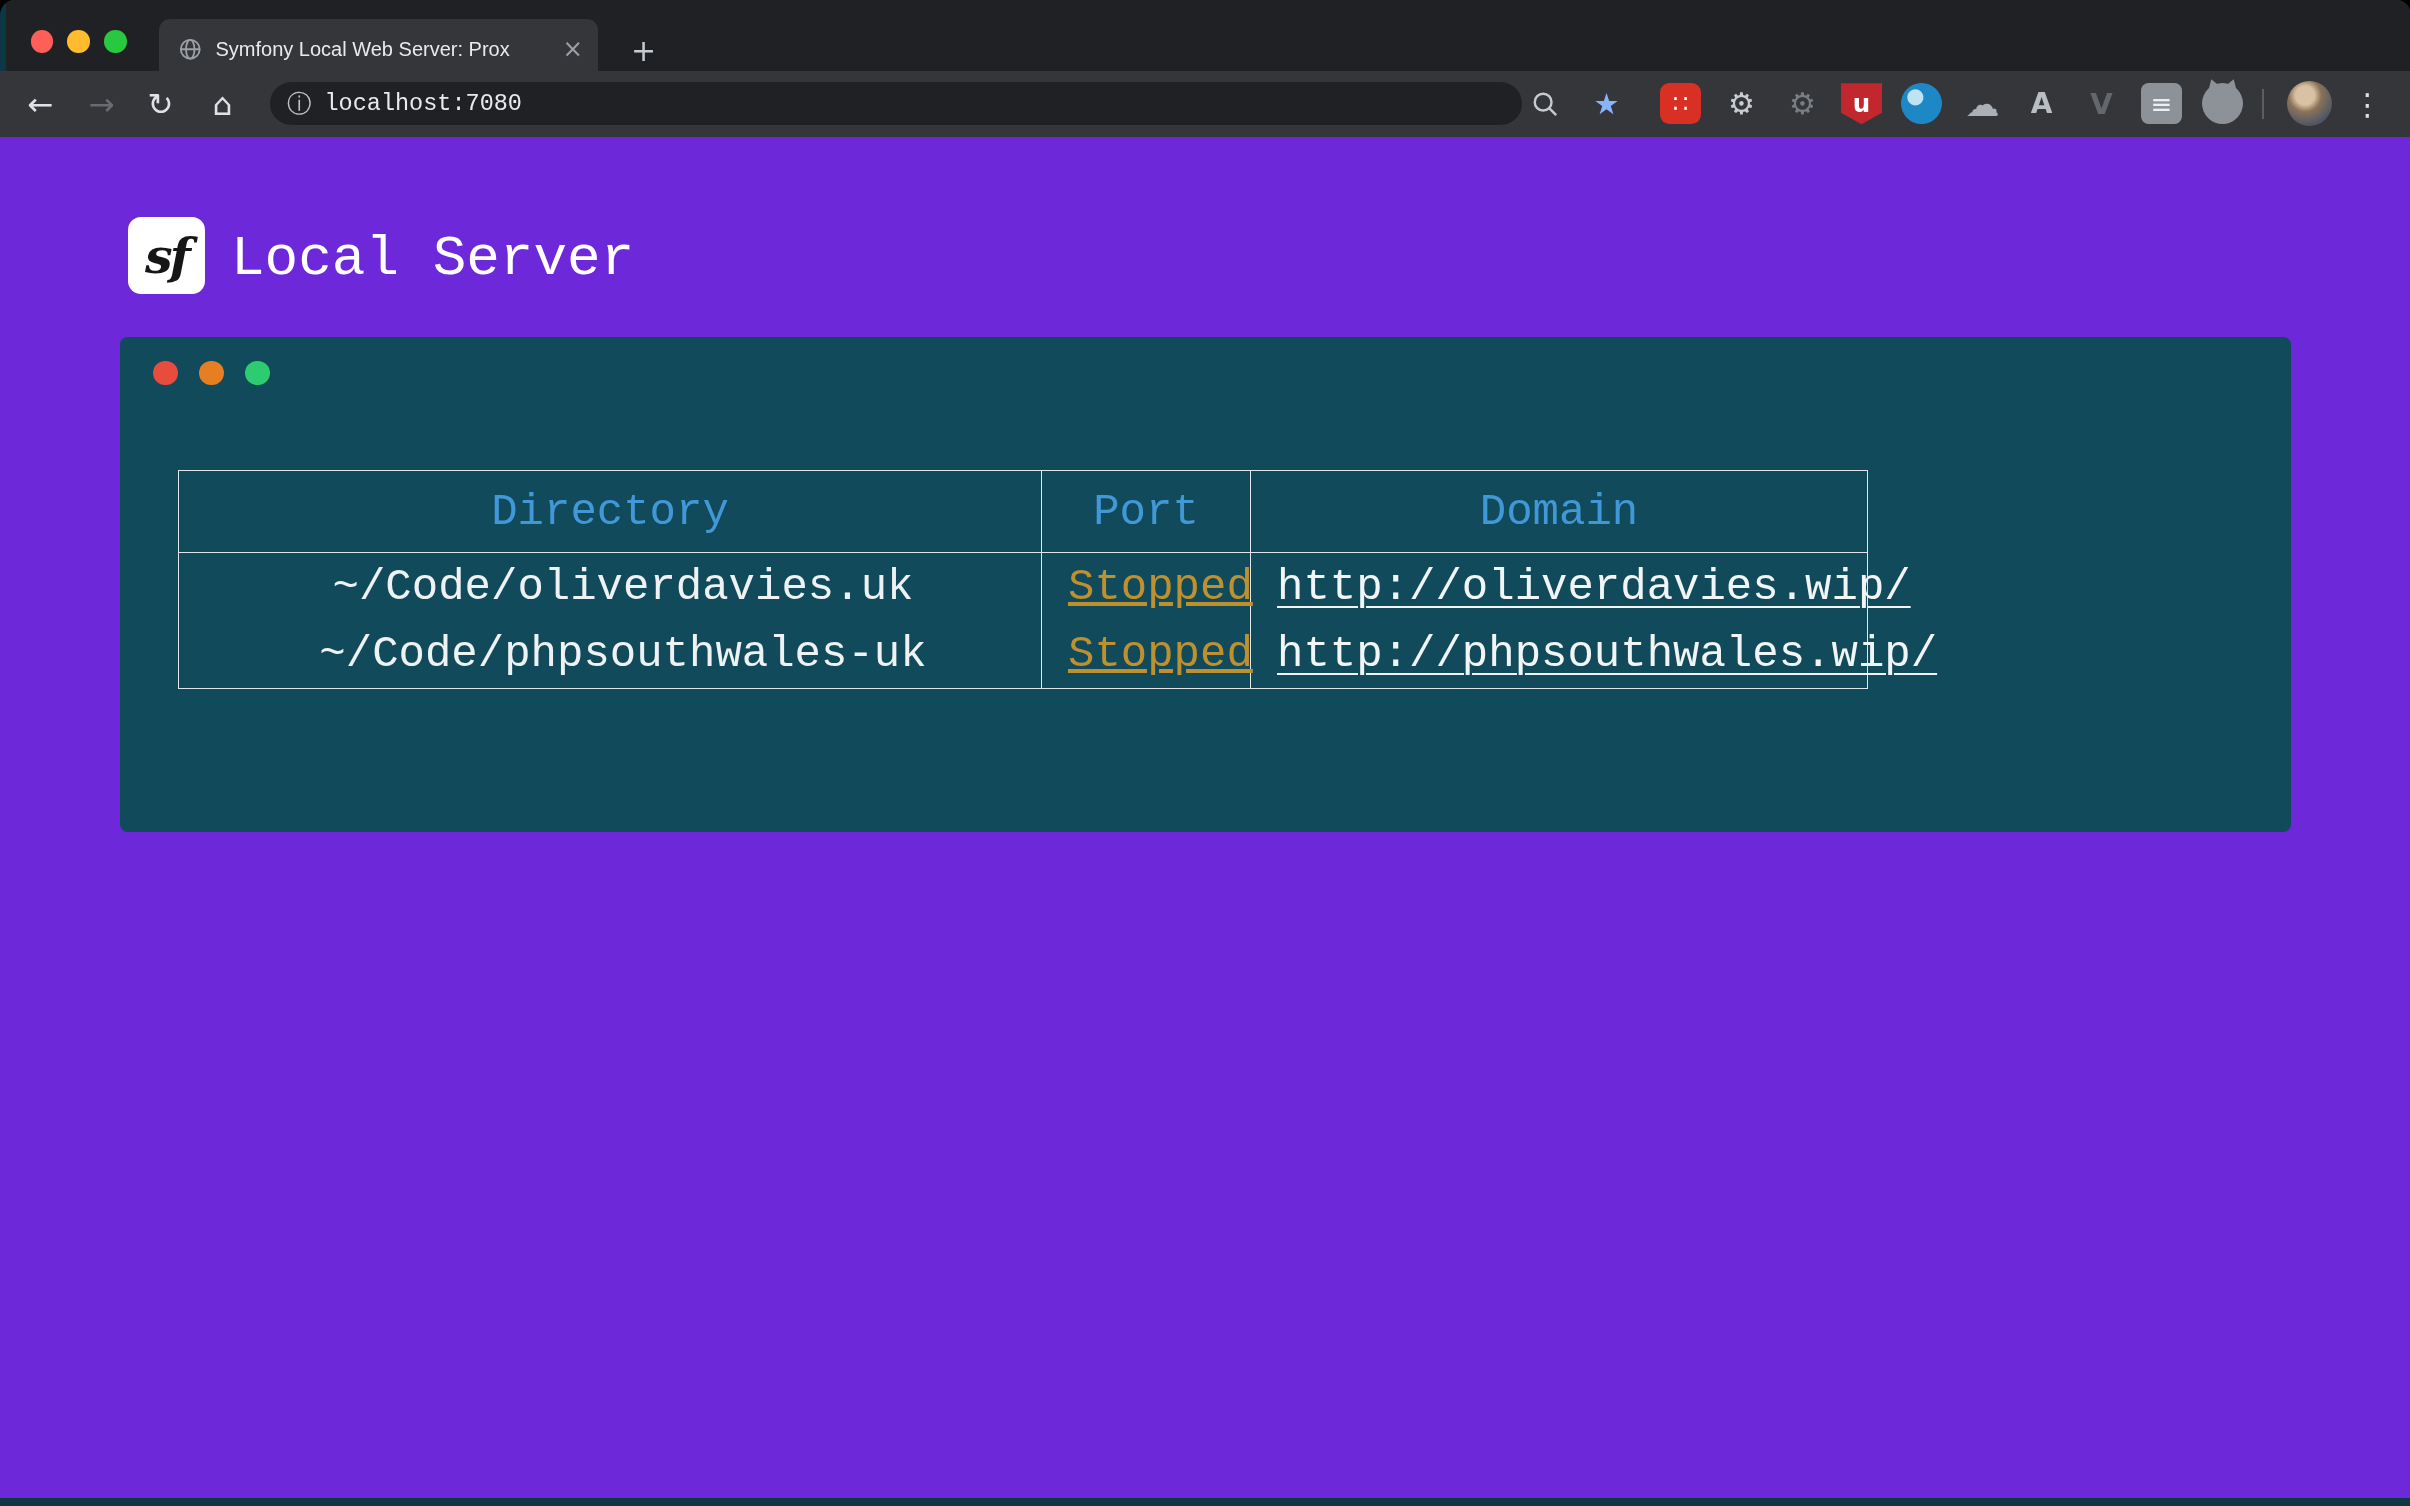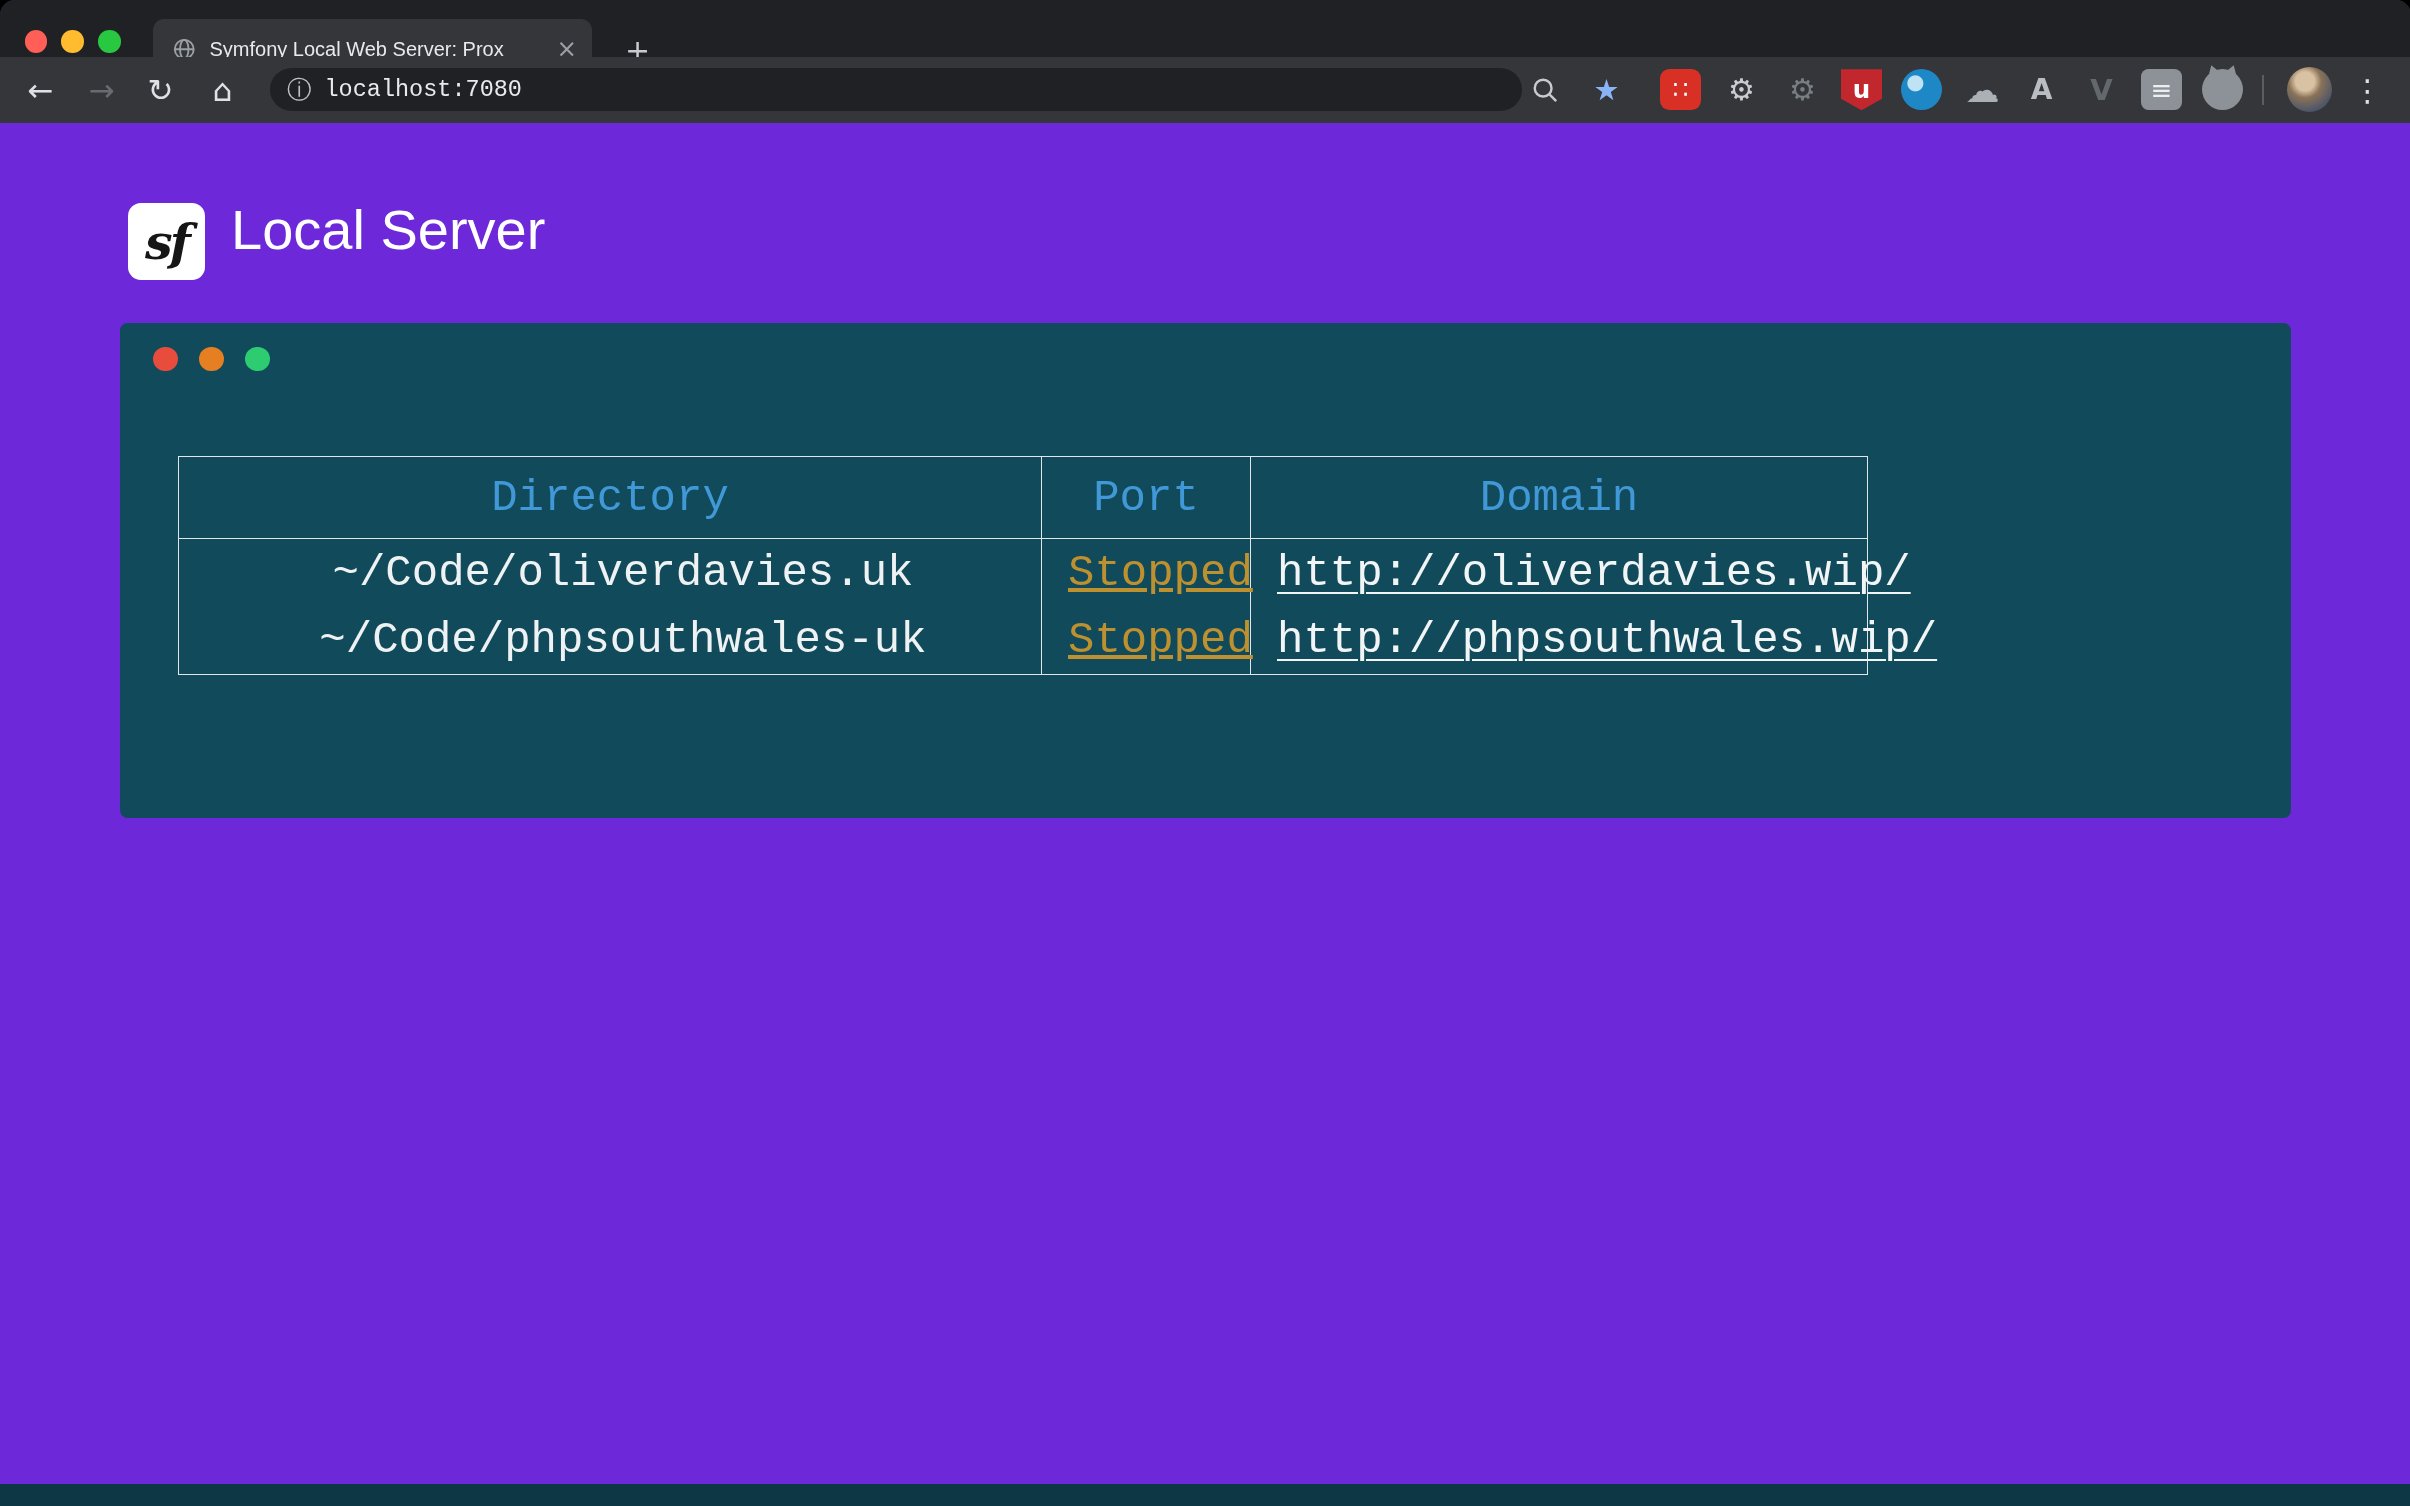--- a/index.html
+++ b/index.html
@@ -3,21 +3,21 @@
 <meta charset="utf-8">
 <style>
   * { margin:0; padding:0; box-sizing:border-box; }
   html,body { width:2411px; height:1507px; background:#000; overflow:hidden;
               font-family:"Liberation Sans", sans-serif; }
 
   .window { position:relative; width:2411px; height:1507px;
             border-radius:15px 15px 0 0; overflow:hidden; background:#0d3745; }
 
   
-  .tabstrip { position:relative; height:57px; background:#202124; }
+  .tabstrip { position:relative; height:71px; background:#202124;margin-left:6px; }
   .traffic { position:absolute; top:30px; width:22.6px; height:22.6px; border-radius:50%; }
   .traffic.red    { left:24.5px;  background:#ff5f57; }
   .traffic.yellow { left:61px;  background:#febc2e; }
   .traffic.green  { left:98px; background:#28c840; }
 
   .tab { position:absolute; left:153px; top:19px; width:439px; height:61px;
          background:#35363a; border-radius:11.3px 11.3px 0 0;
          display:flex; align-items:center; padding:0 15px 0 19px; gap:13px; }
   .tab-title { flex:1; color:#e8eaed; font-size:20px; white-space:nowrap;
                overflow:hidden; }
@@ -79,22 +79,22 @@
   .tbicon.menu { left:2347px; font-size:30px; }
 
   
   .page { position:relative; height:1361px; background:#6d28d9; }
 
   .logo { position:absolute; left:128px; top:80px; width:77px; height:77px;
           background:#fff; border-radius:13px;
           display:flex; align-items:center; justify-content:center;
           font-family:"DejaVu Serif", serif; font-style:italic; font-weight:bold;
           font-size:49px; color:#161616; letter-spacing:-2.8px; }
-  .page-title { position:absolute; left:231px; top:68px; height:77px;
-                line-height:77px; color:#ffffff; font-size:56px; font-weight:400; }
+  .page-title { position:absolute; left:231px; top:84px; height:77px;
+                line-height:77px; color:#ffffff; font-size:56px; font-weight:400;font-family:Liberation Mono, monospace; }
 
   .panel { position:absolute; left:120px; top:200px; width:2171px; height:495px;
            background:#114a5b; border-radius:7.5px; }
   .pdot { position:absolute; top:23.5px; width:24.5px; height:24.5px; border-radius:50%; }
   .pdot.red    { left:33px;  background:#e74c3c; }
   .pdot.orange { left:79px;  background:#e67e22; }
   .pdot.green  { left:125px; background:#2ecc71; }
 
   table { position:absolute; left:58px; top:133px; border-collapse:collapse;
           table-layout:fixed; width:1688px;

